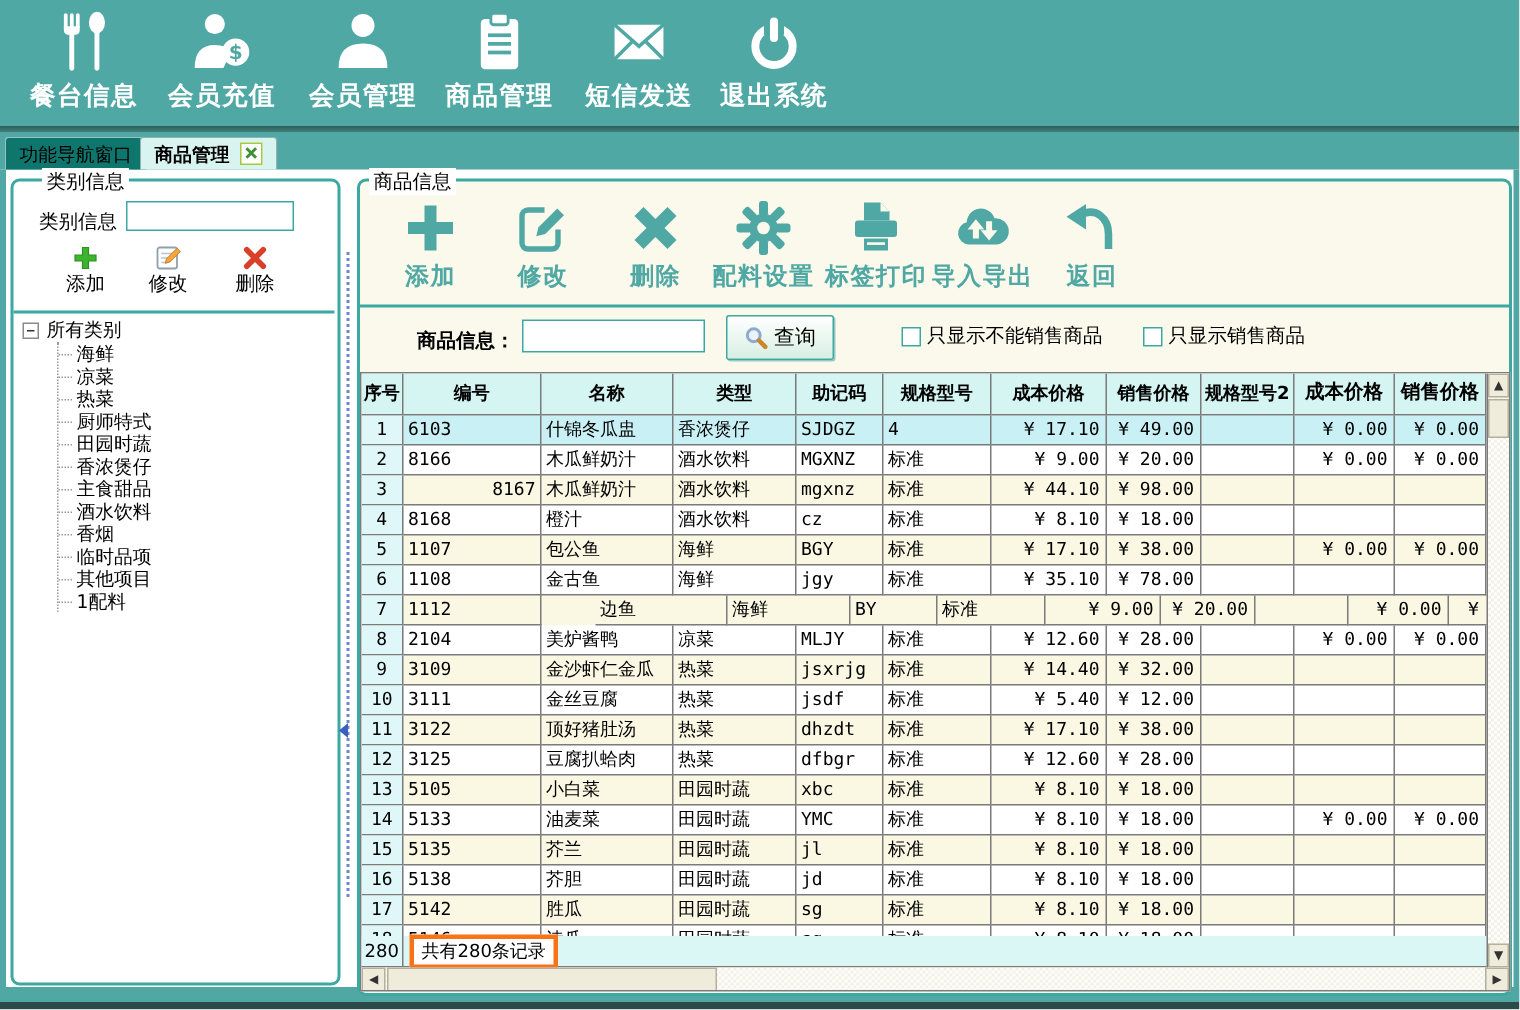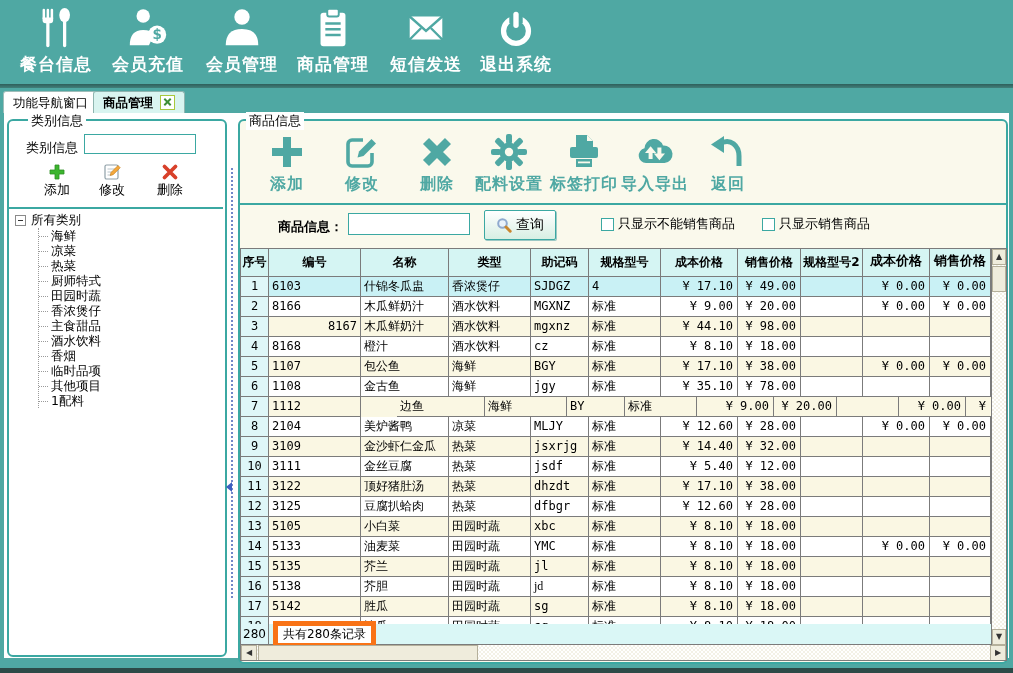--- a/index.html
+++ b/index.html
@@ -6,21 +6,21 @@
   #window{position:relative;width:1013px;height:673px;background:#fff;overflow:hidden;}
   
   .topbar{position:absolute;left:0;top:0;width:1013px;height:84px;background:#4FA8A3;}
   .tb-item{position:absolute;top:4px;width:92px;height:78px;text-align:center;cursor:pointer;}
   .tb-icon{width:46px;height:46px;margin:1px auto 0;display:block;}
   .tb-label{color:#fff;font-weight:bold;font-size:17px;letter-spacing:1px;line-height:26px;}
   .topbar-shadow{position:absolute;left:0;top:84px;width:1013px;height:4px;background:linear-gradient(#2E5F5B,#417F7A);}
   
   .tabstrip{position:absolute;left:0;top:88px;width:1013px;height:25px;background:#4FA8A3;}
   .tab{position:absolute;bottom:0;height:22px;line-height:21px;padding:0 9px;font-size:12.5px;color:#000;
-       background:#ffffff;border:1px solid #9FBDB9;border-bottom:none;border-radius:3px 3px 0 0;cursor:pointer;box-sizing:border-box;}
+       background:#0f766e;border:1px solid #9FBDB9;border-bottom:none;border-radius:3px 3px 0 0;cursor:pointer;box-sizing:border-box;}
   .tab.active{background:#D9F4F0;font-weight:bold;display:flex;align-items:center;gap:7px;border-color:#8FB5B0;}
   .tab-close{width:13px;height:13px;background:#fff;border:1px solid #A8C83C;display:inline-block;position:relative;cursor:pointer;}
   .tab-close:before,.tab-close:after{content:"";position:absolute;left:1.5px;top:5px;width:9px;height:2px;background:#3E8F36;}
   .tab-close:before{transform:rotate(45deg);} .tab-close:after{transform:rotate(-45deg);}
   
   .side-l{position:absolute;left:0;top:113px;width:4px;height:555px;background:#4FA8A3;}
   .side-r{position:absolute;left:1009px;top:113px;width:4px;height:555px;background:#4FA8A3;}
   .bottom-teal{position:absolute;left:0;top:658px;width:1013px;height:10px;background:#4FA8A3;}
   .bottom-dark{position:absolute;left:0;top:668px;width:1013px;height:5px;background:#2C4A47;}
   
@@ -66,21 +66,21 @@
   .gbody{height:347px;overflow:hidden;}
   .trow{display:flex;height:20px;background:#fff;cursor:pointer;}
   .trow.alt{background:#FAF7E3;}
   .trow.sel{background:#C9F1F5;}
   .cell{box-sizing:border-box;border-right:1px solid #7B7B7B;border-bottom:1px solid #7B7B7B;font-size:12px;line-height:19px;
         padding:0 3px;white-space:nowrap;overflow:hidden;flex:none;font-family:"DejaVu Sans Mono","Liberation Mono",monospace;}
   .cell.seq{background:#DFF7F8;text-align:center;padding:0;}
   .cell.r{text-align:right;padding-right:4px;}
   .gfoot{display:flex;height:21px;background:#DAF7F6;border-bottom:1px solid #7B7B7B;align-items:center;box-sizing:border-box;}
   .gfoot .seqf{width:28px;align-self:stretch;border-right:1px solid #7B7B7B;background:#DFF7F8;text-align:center;line-height:20px;font-size:12px;box-sizing:border-box;}
-  .gfoot .fbox{margin-left:4px;border:5px solid #f97316;background:#fff;font-size:12px;padding:0 5px;height:17px;line-height:16px;}
+  .gfoot .fbox{margin-left:4px;border:3px solid #f97316;background:#fff;font-size:12px;padding:0 5px;height:17px;line-height:16px;}
   .checker{background-color:#F3F1E6;background-image:linear-gradient(45deg,#fff 25%,transparent 25%,transparent 75%,#fff 75%),
            linear-gradient(45deg,#fff 25%,transparent 25%,transparent 75%,#fff 75%);background-size:4px 4px;background-position:0 0,2px 2px;}
   .hscroll{display:flex;height:16px;}
   .sbtn{width:16px;height:16px;background:#EFECDC;border:1px solid #B5B09B;box-sizing:border-box;font-size:8px;line-height:14px;text-align:center;color:#333;cursor:pointer;flex:none;}
   .hthumb{width:220px;height:16px;background:#EFECDC;border:1px solid #B5B09B;box-sizing:border-box;margin-left:1px;cursor:pointer;flex:none;}
   .htrack{flex:1;}
   .vscroll{position:absolute;right:0;top:0;width:15px;height:396px;border-left:1px solid #7B7B7B;box-sizing:border-box;}
   .vscroll .sbtn{width:100%;}
   .vthumb{height:26px;margin-top:1px;background:#EFECDC;border:1px solid #B5B09B;box-sizing:border-box;cursor:pointer;}
   .vdown{position:absolute;bottom:0;left:0;width:100%;}
@@ -516,21 +516,21 @@
           <div class="cell r" style="width: 63px;">¥ 18.00</div>
           <div class="cell" style="width: 62px;"></div>
           <div class="cell r" style="width: 67px;"></div>
           <div class="cell r" style="width: 61px;"></div>
         </div>
         <div class="trow">
           <div class="cell seq" style="width: 28px;">16</div>
           <div class="cell" style="width: 92px;">5138</div>
           <div class="cell" style="width: 88px;">芥胆</div>
           <div class="cell" style="width: 82px;">田园时蔬</div>
-          <div class="cell" style="width: 58px; font-family: Liberation Serif, serif;">jd</div>
+          <div class="cell" style="width: 58px;">jd</div>
           <div class="cell" style="width: 72px;">标准</div>
           <div class="cell r" style="width: 77px;">¥ 8.10</div>
           <div class="cell r" style="width: 63px;">¥ 18.00</div>
           <div class="cell" style="width: 62px;"></div>
           <div class="cell r" style="width: 67px;"></div>
           <div class="cell r" style="width: 61px;"></div>
         </div>
         <div class="trow alt">
           <div class="cell seq" style="width: 28px;">17</div>
           <div class="cell" style="width: 92px;">5142</div>

